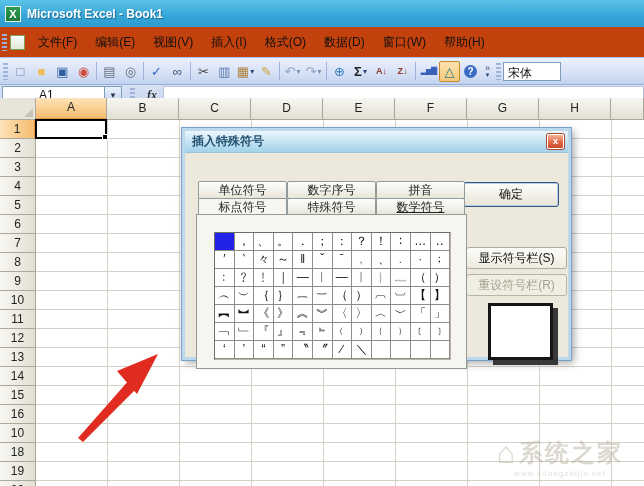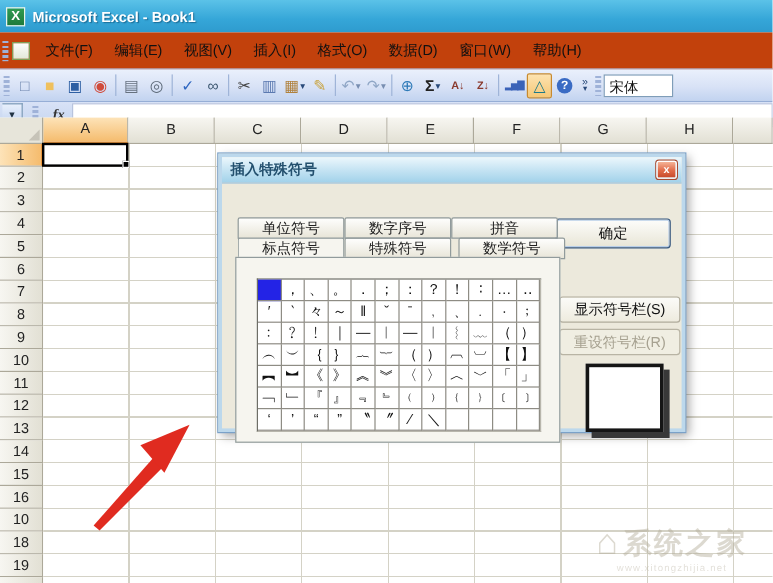--- a/index.html
+++ b/index.html
@@ -159,20 +159,21 @@
         <div class="tbtn icon-chart-wizard"></div>
         <div class="tbtn icon-drawing hl"></div>
         <div class="tbtn icon-help"></div>
       </div>
     <div class="chevron"></div>
     <div class="grip"></div>
     <div class="font-combo">宋体</div>
   </div>
 
   <div class="formulabar">
+    <div class="namebox">A1</div>
     <div class="namedd"></div>
     <div class="fgrip"></div>
     <div class="fx">fx</div>
     <div class="finput"></div>
   </div>
 
   <div class="sheet">
     <div class="colheaders">
       <div class="corner"></div>
     <div class="colh sel" style="width: 71px;">A</div>
@@ -216,21 +217,21 @@
       <div class="dlg-title-text">插入特殊符号</div>
       <div class="dlg-close">x</div>
     </div>
     <div class="dlg-body">
       <div>
           <div class="tab" style="left: 13px; top: 28px; z-index: 1;">单位符号</div>
           <div class="tab" style="left: 102px; top: 28px; z-index: 1;">数字序号</div>
           <div class="tab" style="left: 191px; top: 28px; z-index: 1;">拼音</div>
           <div class="tab active" style="left: 13px; top: 45px; z-index: 2;">标点符号</div>
           <div class="tab" style="left: 102px; top: 45px; z-index: 2;">特殊符号</div>
-          <div class="tab" style="left: 197px; top: 45px; z-index: 2;">数学符号</div>
+          <div class="tab" style="left: 191px; top: 45px; z-index: 2; text-decoration: underline;">数学符号</div>
         </div>
       <div class="tabpage">
         <div class="symgrid">
             <div class="symcell sel"></div>
             <div class="symcell">，</div>
             <div class="symcell">、</div>
             <div class="symcell">。</div>
             <div class="symcell">．</div>
             <div class="symcell">；</div>
             <div class="symcell">：</div>

